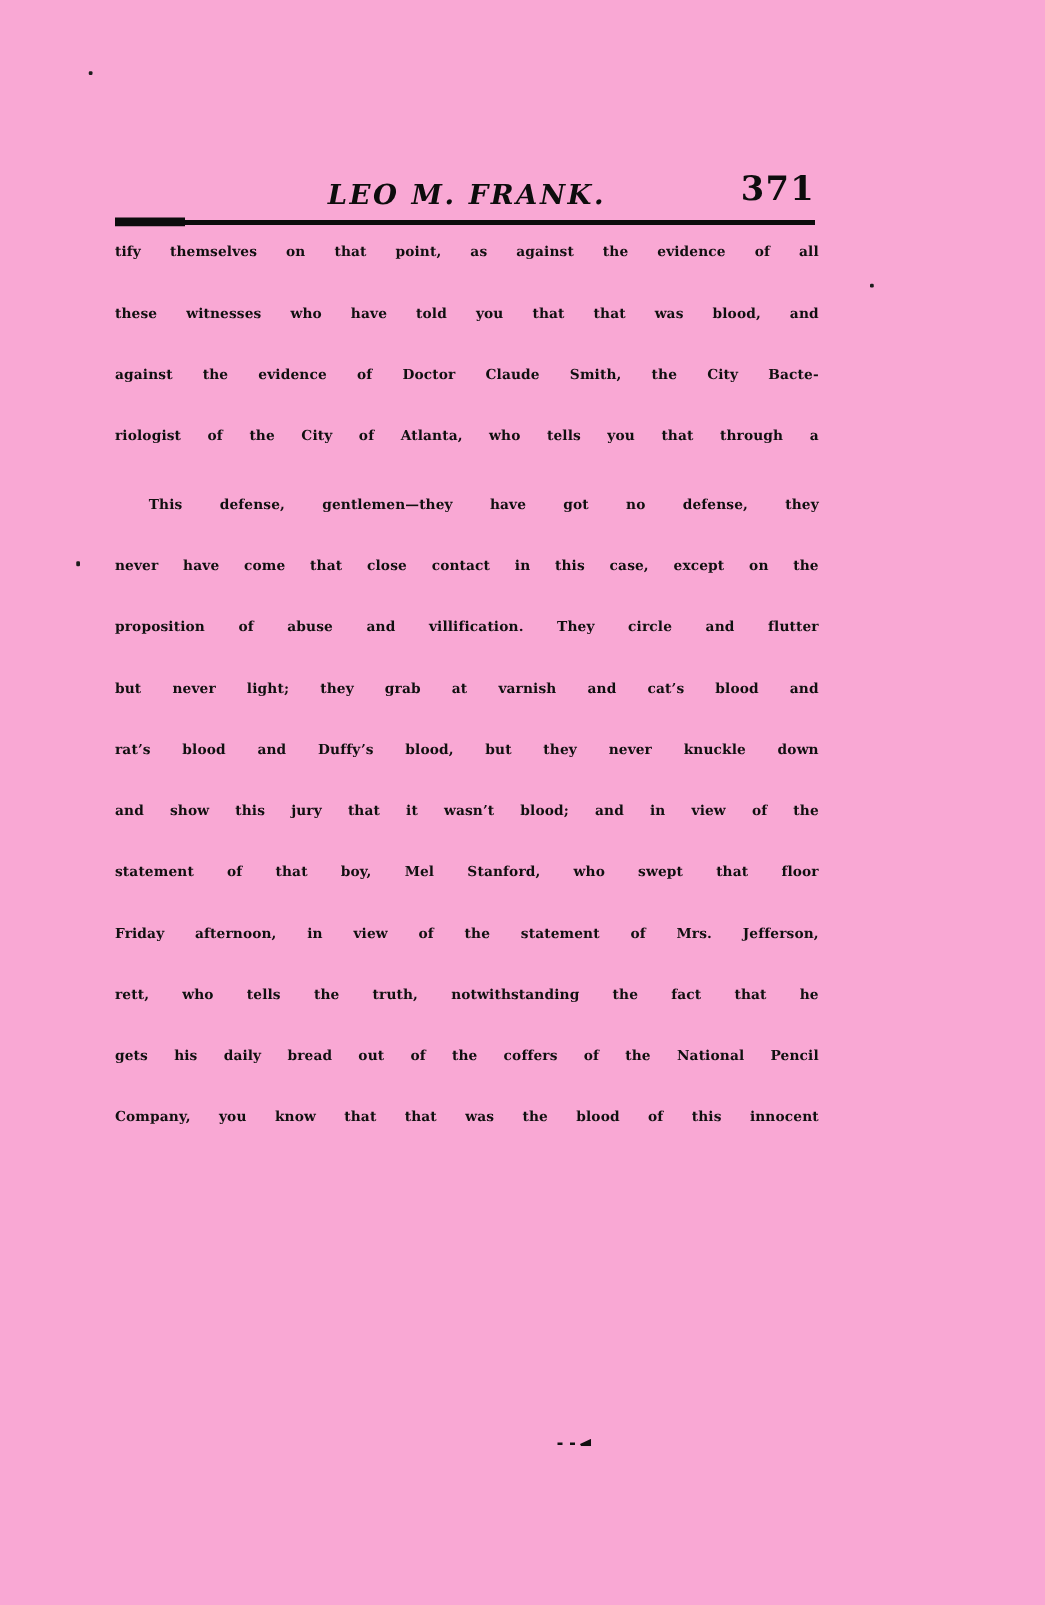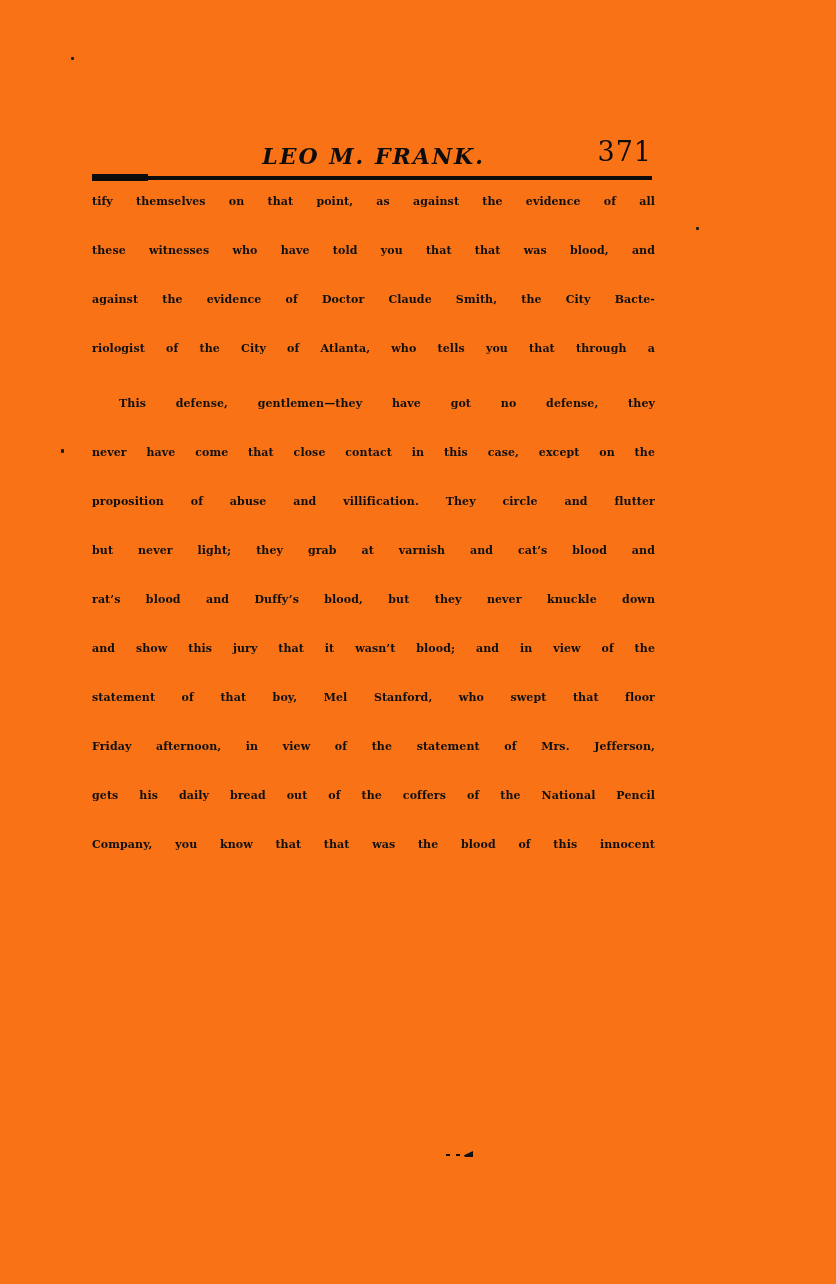--- a/index.html
+++ b/index.html
@@ -4,35 +4,35 @@
 <style>
   html,body{margin:0;padding:0;}
   body{
     width:836px;height:1284px;
     background:#ffffff;
     font-family:"DejaVu Serif", serif;
     color:#101010;
     overflow:hidden;
   }
   .page{
-    position:relative;width:836px;height:1284px;background:#f97316;
+    position:relative;width:836px;height:1284px;background:#f9a8d4;
   }
   .running-head{
     position:absolute;top:140px;left:92px;width:563px;height:34px;
   }
   .head-title{
     position:absolute;left:0;right:0;top:4px;
     text-align:center;
     font-style:italic;font-weight:bold;
     font-size:22px;line-height:24px;letter-spacing:2px;
     color:#0d0d0d;
   }
   .page-num{
     position:absolute;right:3px;top:-2px;
-    font-size:27px;line-height:28px;font-weight:normal;
+    font-size:27px;line-height:28px;font-weight:bold;
     letter-spacing:1px;color:#0d0d0d;
   }
   .head-rule{
     position:absolute;top:176px;left:92px;width:560px;height:4px;
     background:#0c0c0c;
   }
   .head-rule::before{
     content:'';position:absolute;left:0;top:-2px;width:56px;height:7px;background:#0c0c0c;
   }
   .head-rule::after{
@@ -90,20 +90,21 @@
       </div>
       <div class="paragraph">
         <div class="line indent">This defense, gentlemen—they have got no defense, they</div>
         <div class="line">never have come that close contact in this case, except on the</div>
         <div class="line">proposition of abuse and villification. They circle and flutter</div>
         <div class="line">but never light; they grab at varnish and cat’s blood and</div>
         <div class="line">rat’s blood and Duffy’s blood, but they never knuckle down</div>
         <div class="line">and show this jury that it wasn’t blood; and in view of the</div>
         <div class="line">statement of that boy, Mel Stanford, who swept that floor</div>
         <div class="line">Friday afternoon, in view of the statement of Mrs. Jefferson,</div>
+        <div class="line">rett, who tells the truth, notwithstanding the fact that he</div>
         <div class="line">gets his daily bread out of the coffers of the National Pencil</div>
         <div class="line">Company, you know that that was the blood of this innocent</div>
       </div>
     </div>
 
   <span class="speck speck-a"></span>
   <span class="speck speck-b"></span>
   <span class="speck speck-c"></span>
 
   <div class="footer-marks">

